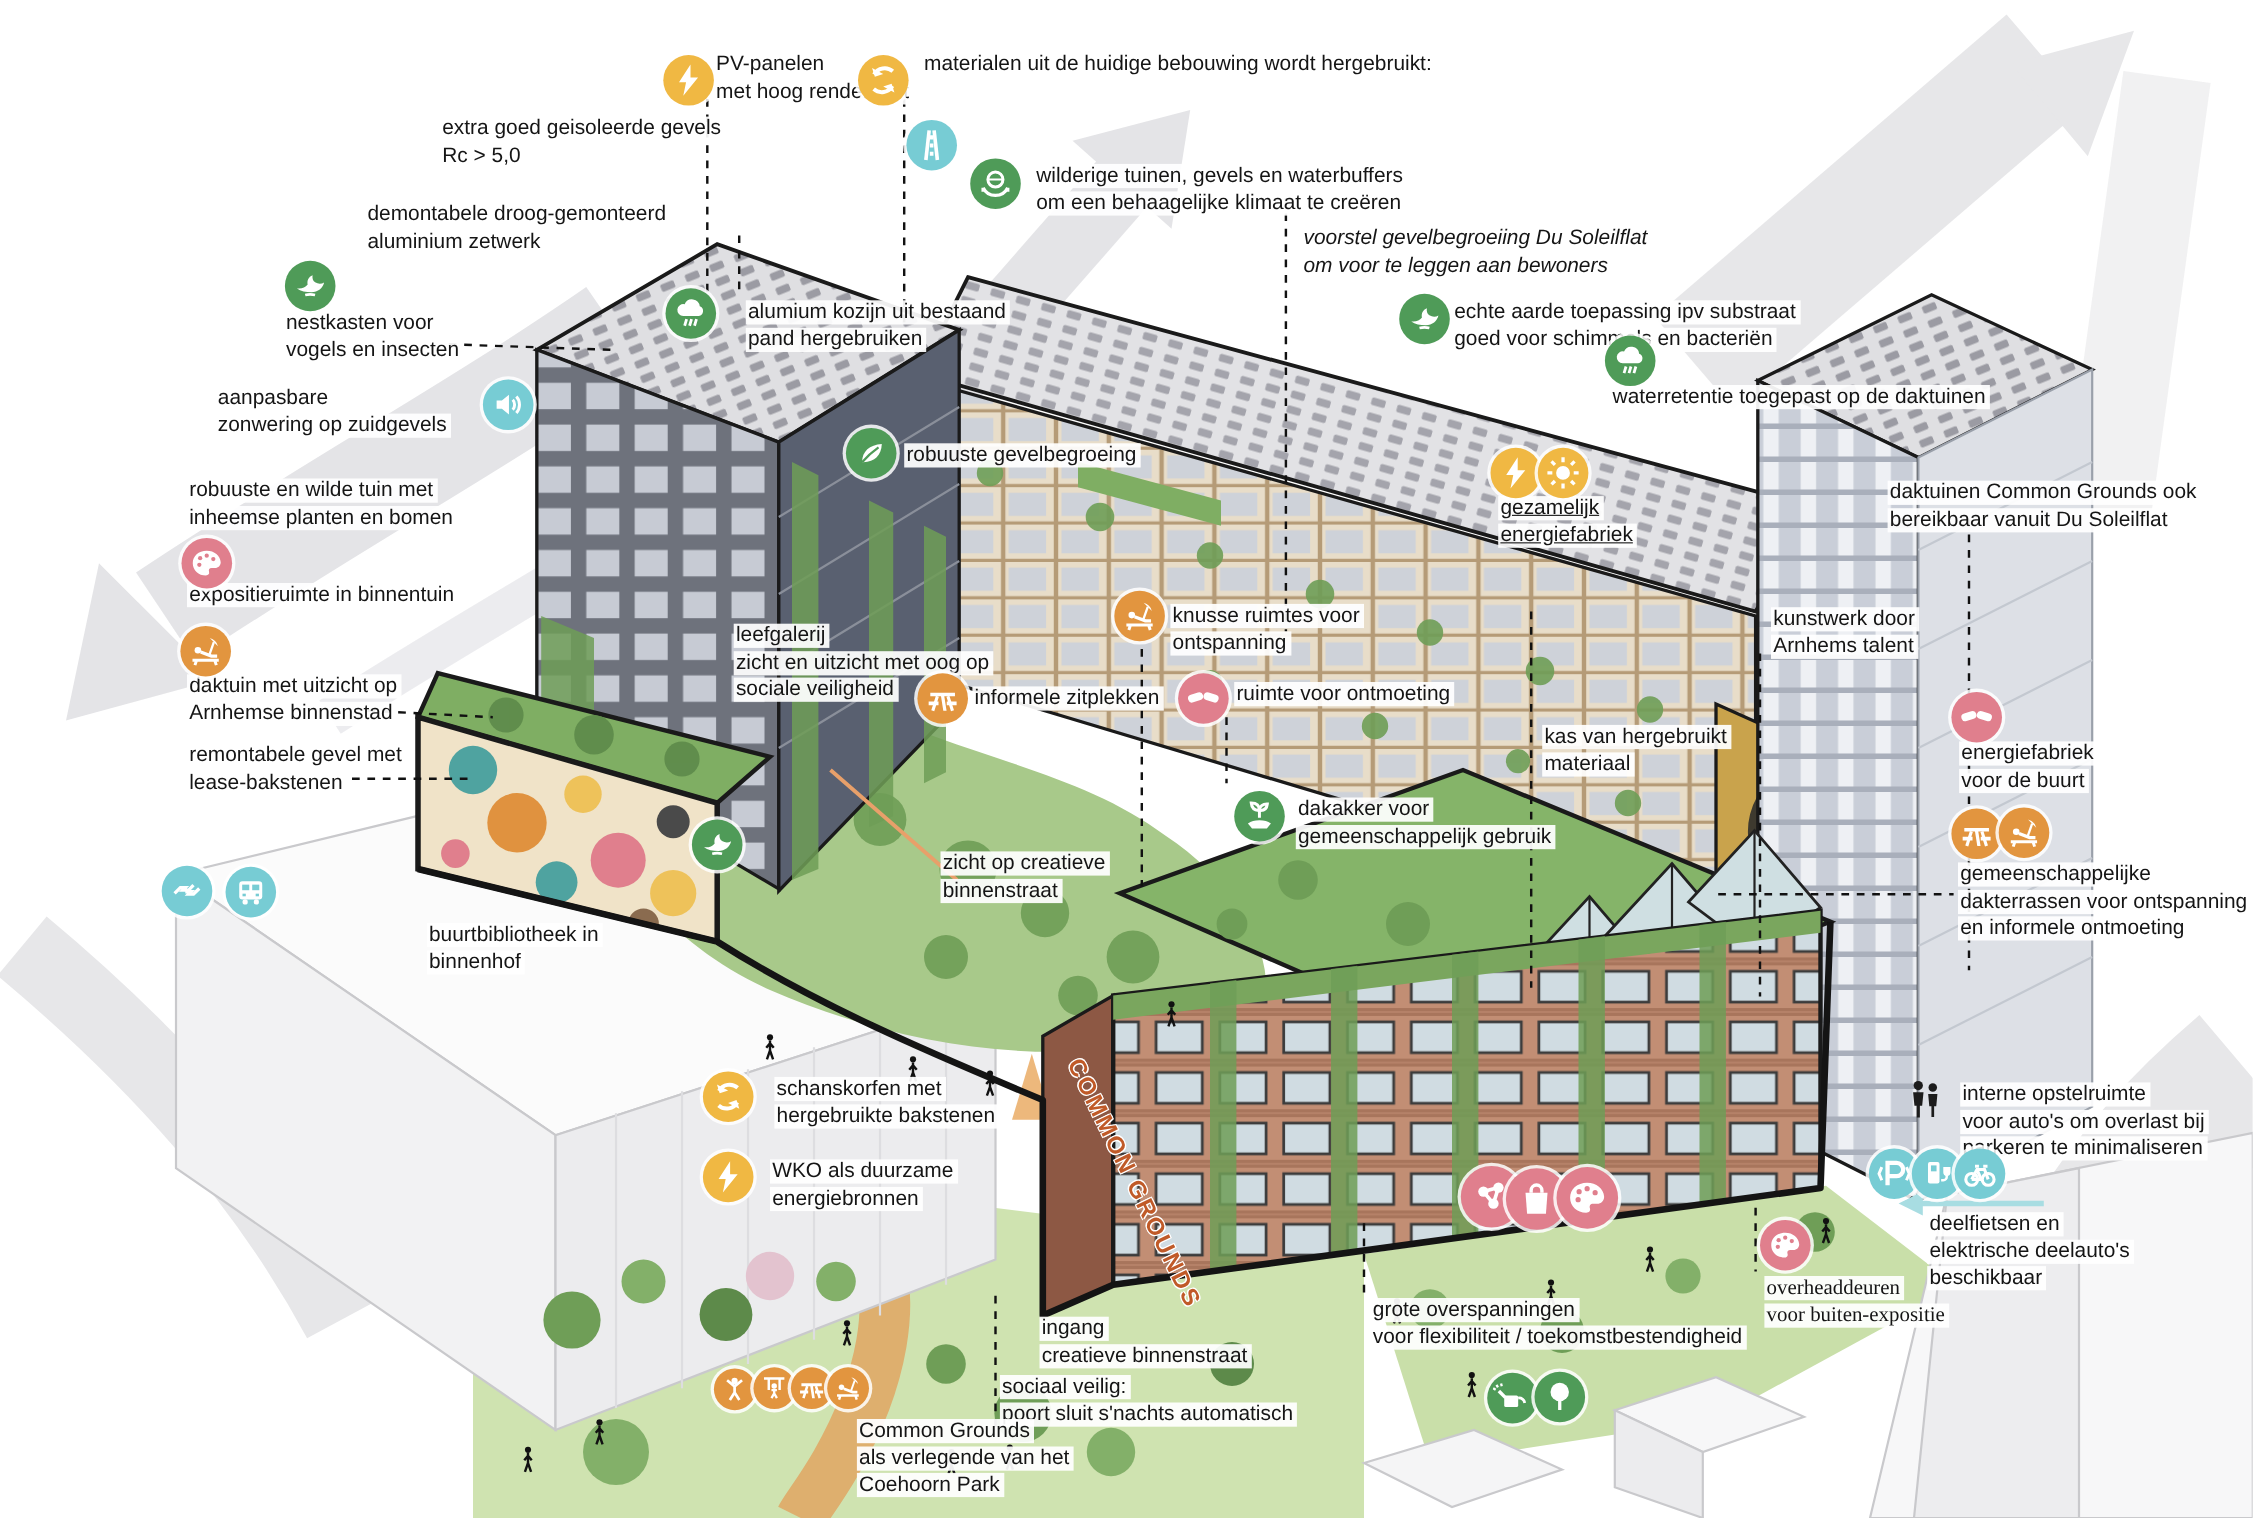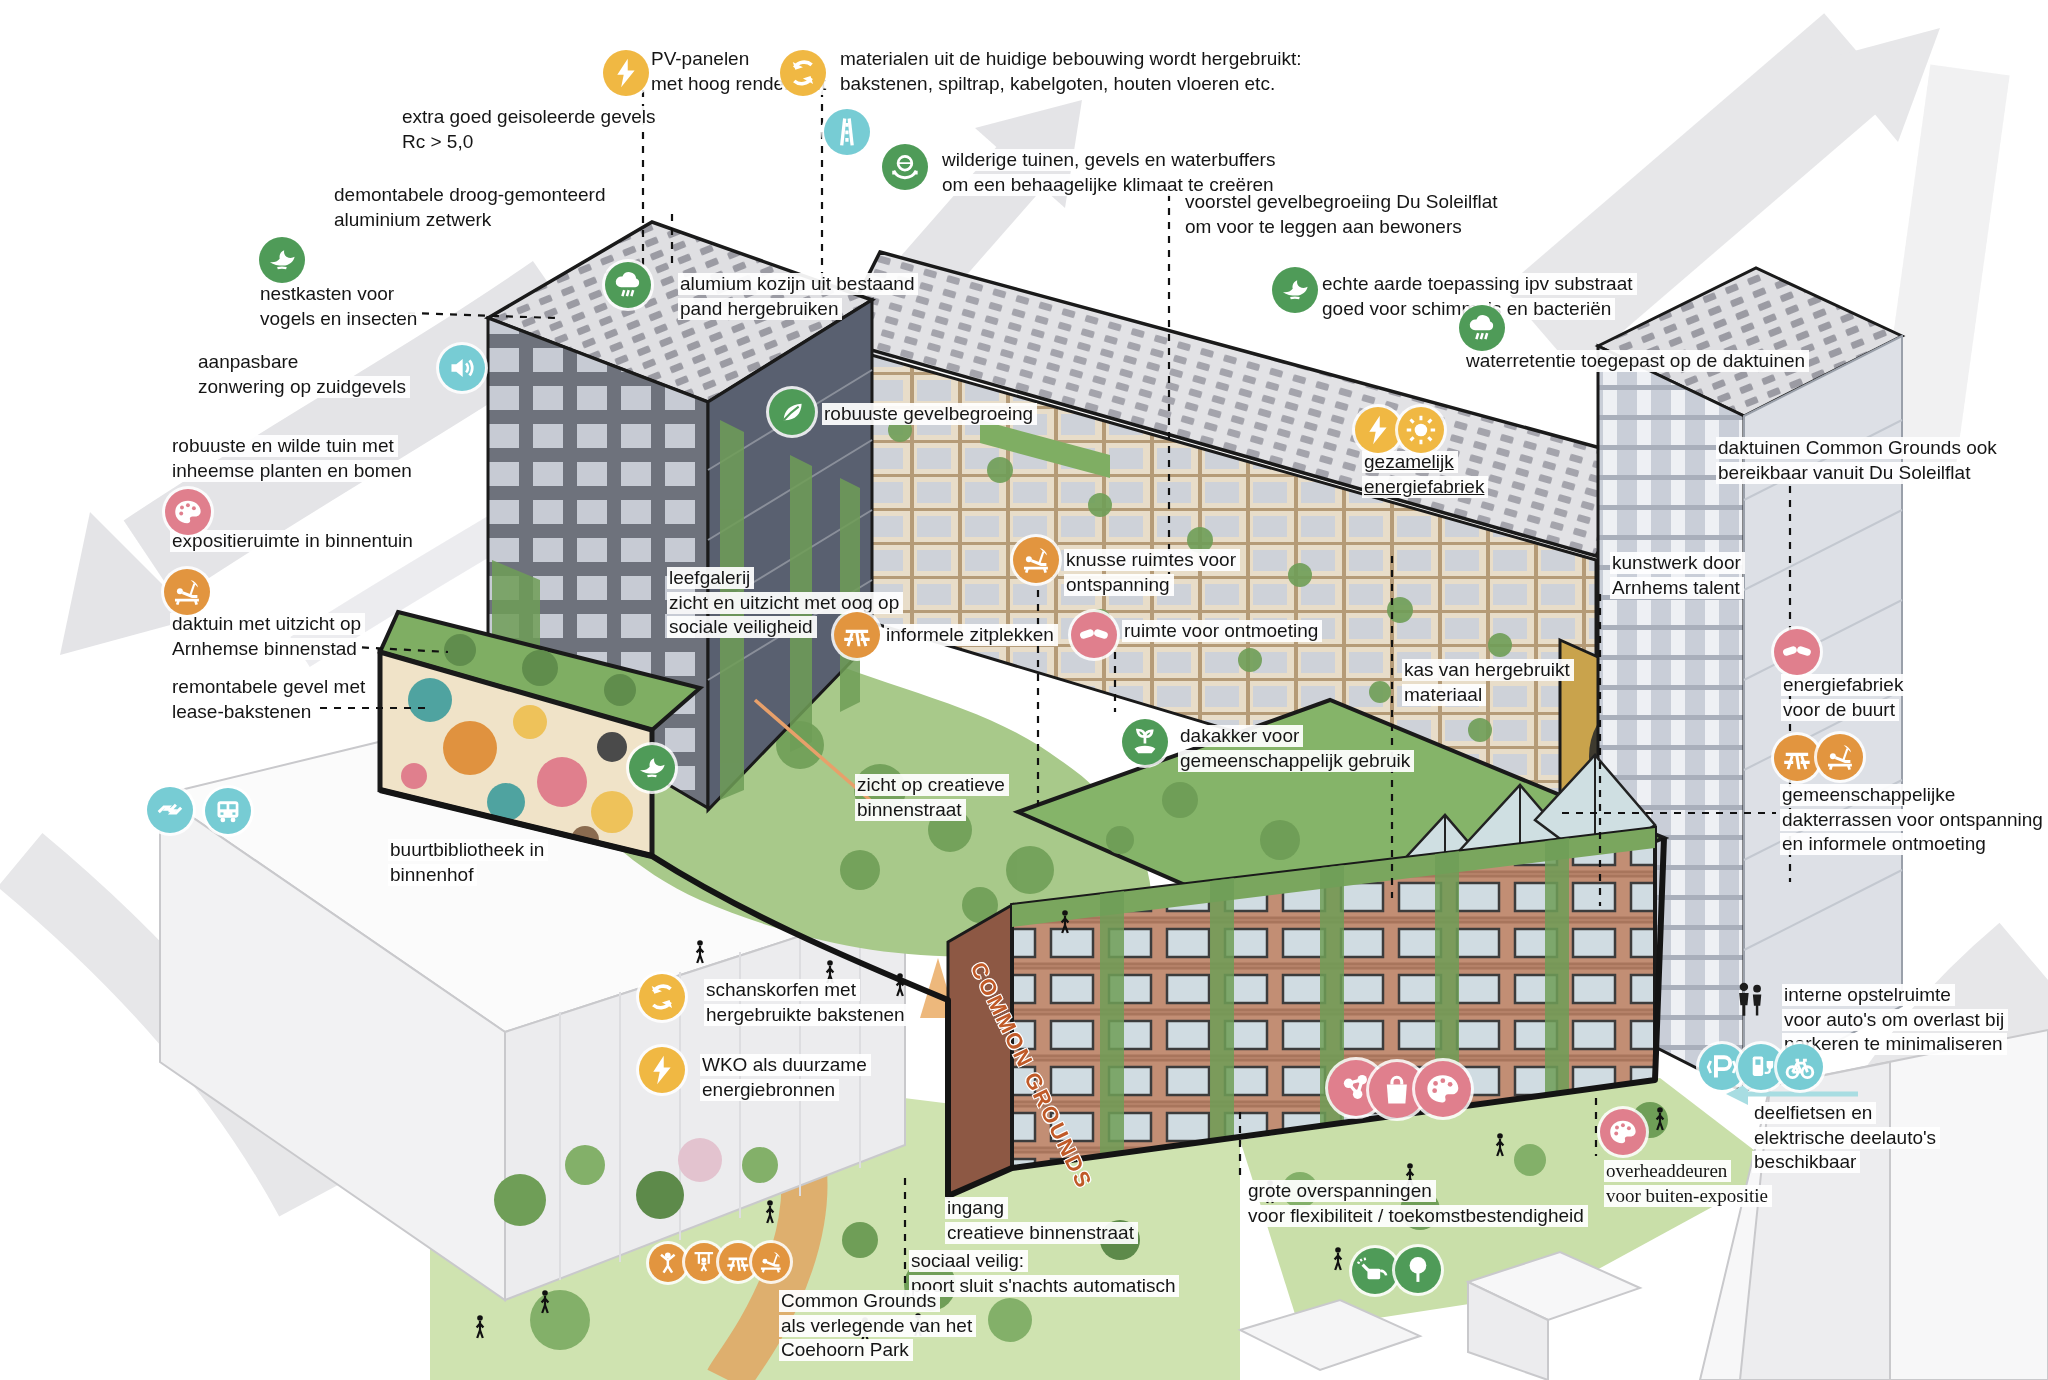--- a/index.html
+++ b/index.html
@@ -271,35 +271,34 @@
       <div class="label" style="left: 400px; top: 105px;">
         <span class="ln"><span>extra goed geisoleerde gevels</span></span>
         <span class="ln"><span>Rc &gt; 5,0</span></span>
       </div>
       <div class="label" style="left: 332px; top: 183px;">
         <span class="ln"><span>demontabele droog-gemonteerd</span></span>
         <span class="ln"><span>aluminium zetwerk</span></span>
       </div>
       <div class="label" style="left: 838px; top: 47px;">
         <span class="ln"><span>materialen uit de huidige bebouwing wordt hergebruikt:</span></span>
-        <span class="ln"><span>bakstenen, spiltrap, kabelgoten, houten vloeren etc.</span></span>
       </div>
       <div class="label" style="left: 940px; top: 148px;">
         <span class="ln"><span>wilderige tuinen, gevels en waterbuffers</span></span>
         <span class="ln"><span>om een behaagelijke klimaat te creëren</span></span>
       </div>
       <div class="label" style="left: 258px; top: 282px;">
         <span class="ln"><span>nestkasten voor</span></span>
         <span class="ln"><span>vogels en insecten</span></span>
       </div>
       <div class="label" style="left: 196px; top: 350px;">
         <span class="ln"><span>aanpasbare</span></span>
         <span class="ln"><span>zonwering op zuidgevels</span></span>
       </div>
-      <div class="label" style="left: 1183px; top: 190px;">
+      <div class="label" style="left: 1183px; top: 205px; font-style: italic;">
         <span class="ln"><span>voorstel gevelbegroeiing Du Soleilflat</span></span>
         <span class="ln"><span>om voor te leggen aan bewoners</span></span>
       </div>
       <div class="label" style="left: 1320px; top: 272px;">
         <span class="ln"><span>echte aarde toepassing ipv substraat</span></span>
         <span class="ln"><span>goed voor schimmels en bacteriën</span></span>
       </div>
       <div class="label" style="left: 1464px; top: 349px;">
         <span class="ln"><span>waterretentie toegepast op de daktuinen</span></span>
       </div>

